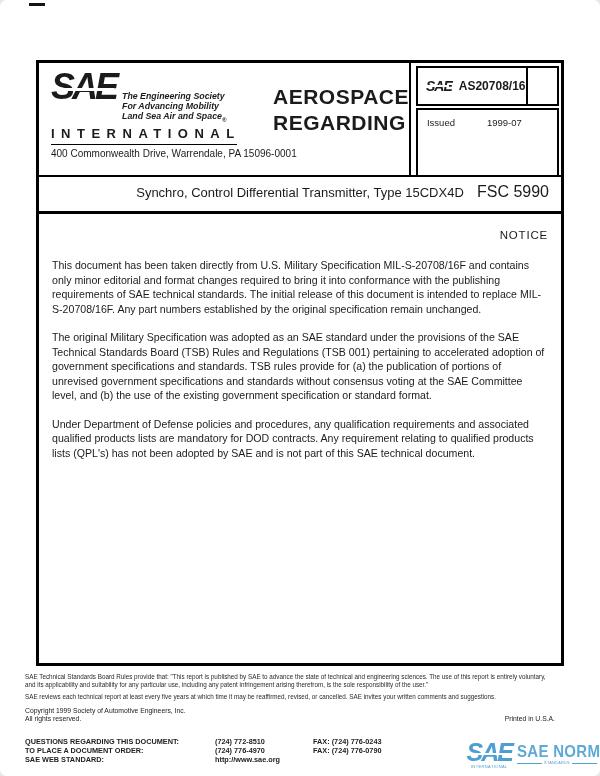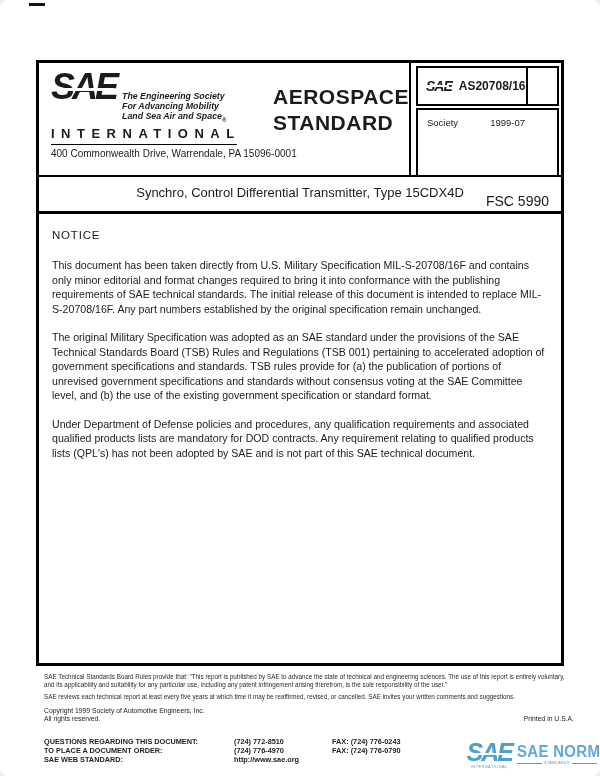--- a/index.html
+++ b/index.html
@@ -34,29 +34,29 @@
   .sae-small { position: relative; font-style: italic; font-weight: bold; font-size: 14px; letter-spacing: -1px; margin-right: 7px; }
   .sae-small::after { content: ""; position: absolute; left: 0; top: 7px; width: 90%; height: 1.5px; background: #fff; }
   .doc-number { font-size: 12px; font-weight: bold; }
   .id-spacer { width: 41px; border: 2px solid #000; border-left: none; }
   .issued-box { position: absolute; top: 45px; left: 5px; right: 2px; bottom: 0; border: 2px solid #000; border-bottom: none; padding: 7px 9px; font-size: 9.5px; display: flex; }
   .issued-date { margin-left: 32px; }
 
   
   .title-block { position: relative; height: 37px; border-bottom: 3px solid #000; }
   .doc-title { text-align: center; font-size: 13px; padding-top: 8px; }
-  .fsc { position: absolute; right: 12px; bottom: 2px; font-size: 14px; }
+  .fsc { position: absolute; right: 12px; bottom: 10px; font-size: 16px; }
 
   
   .notice-area { padding: 15px 13px 0 13px; font-size: 10.6px; }
-  .notice-heading { text-align: left; font-size: 11.5px; letter-spacing: 0.8px; margin-bottom: 17px; }
+  .notice-heading { text-align: right; font-size: 11.5px; letter-spacing: 0.8px; margin-bottom: 17px; }
   .notice-area p { line-height: 14.5px; margin-bottom: 14px; text-align: left; }
 
   
-  .footer { position: absolute; left: 44px; top: 673px; width: 530px; }
+  .footer { position: absolute; left: 25px; top: 673px; width: 530px; }
   .fine { font-size: 6.3px; line-height: 7.6px; color: #2a2a2a; }
   .f-d1 { margin-bottom: 5px; }
   .f-d2 { margin-bottom: 6px; white-space: nowrap; }
   .copy-row { display: flex; justify-content: space-between; align-items: flex-end; font-size: 6.8px; line-height: 8.4px; }
   .contacts { margin-top: 13px; font-size: 7.3px; font-weight: bold; line-height: 9px; color: #222; }
   .contact-row { display: flex; }
   .c-label { width: 190px; }
   .c-phone { width: 98px; }
 
   
@@ -89,33 +89,33 @@
               <div>For Advancing Mobility</div>
               <div><span>Land Sea Air and Space</span><span class="reg-mark">®</span></div>
             </div>
           </div>
           <div class="intl">INTERNATIONAL</div>
           <div class="logo-underline"></div>
           <div class="address">400 Commonwealth Drive, Warrendale, PA 15096-0001</div>
         </div>
         <div class="doctype">
           <div>AEROSPACE</div>
-          <div>STANDARD</div>
+          <div>REGARDING</div>
         </div>
       </div>
       <div class="header-right">
         <div class="id-row">
           <div class="id-cell">
             <span class="sae-small">SAE</span>
             <span class="doc-number">AS20708/16</span>
           </div>
           <div class="id-spacer"></div>
         </div>
         <div class="issued-box">
-          <span>Society</span>
+          <span>Issued</span>
           <span class="issued-date">1999-07</span>
         </div>
       </div>
     </div>
 
     <div class="title-block">
       <div class="doc-title">Synchro, Control Differential Transmitter, Type 15CDX4D</div>
       <div class="fsc">FSC 5990</div>
     </div>
 

